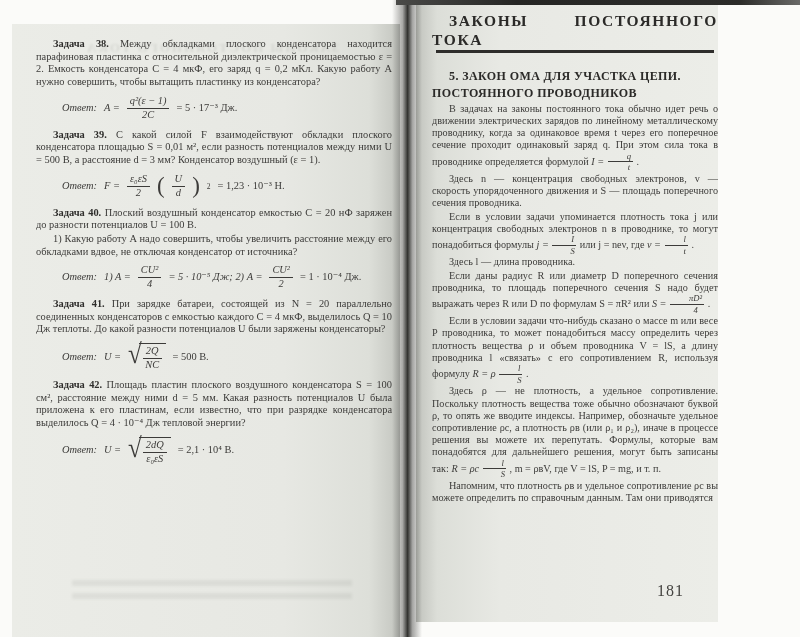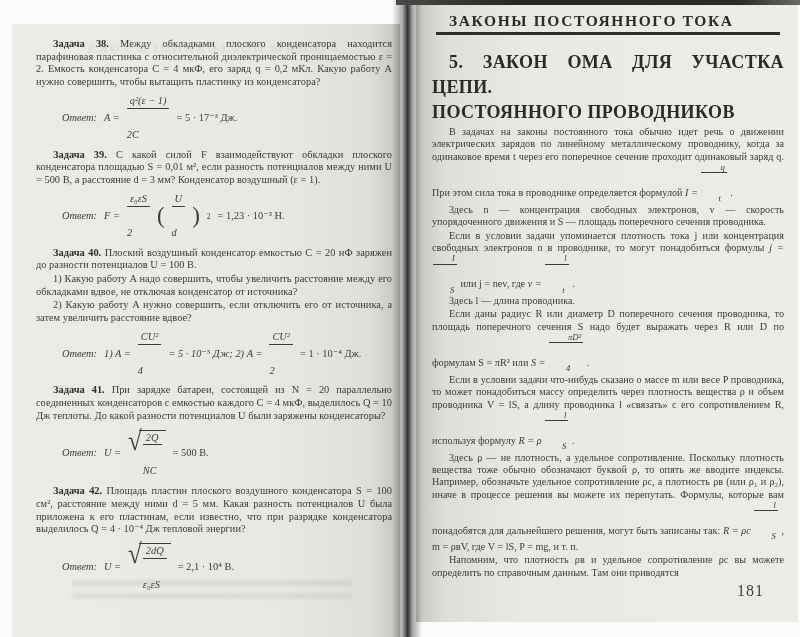--- a/index.html
+++ b/index.html
@@ -11,62 +11,62 @@
   }
   
   .page{position:absolute;box-sizing:border-box;}
   .page-left{
     left:12px;top:24px;width:388px;height:616px;
     background:linear-gradient(to right,#ebece7 0%,#e7e8e3 70%,#dddfd9 92%,#c2c4be 100%);
     padding:14px 8px 0 24px;
     font-size:10.4px;line-height:1.22;
   }
   .page-right{
-    left:416px;top:4px;width:382px;height:618px;
+    left:416px;top:4px;width:302px;height:618px;
     background:linear-gradient(to left,#ecede8 0%,#e8e9e4 72%,#dcded8 93%,#c0c2bc 100%);
-    padding:8px 14px 0 16px;
+    padding:8px 0 0 16px;
     font-size:10.2px;line-height:1.2;
   }
   .spine{
     position:absolute;left:392px;top:0;width:30px;height:637px;z-index:3;
     background:linear-gradient(to right,rgba(0,0,0,0) 0%,rgba(70,70,68,.45) 35%,rgba(22,22,20,.88) 52%,rgba(60,60,58,.45) 68%,rgba(0,0,0,0) 100%);
   }
   .top-band{
     position:absolute;left:396px;top:0;width:404px;height:5px;z-index:4;
     background:linear-gradient(to right,#4a4a48,#262624 30%,#2c2c2a 85%,#6a6a68);
   }
   
   p.para{margin:0 0 1px 0;text-indent:17px;text-align:justify;}
   .prob{margin-bottom:5px;}
   .prob-label{font-weight:bold;color:#2e2d2b;}
   .answer{
     display:flex;align-items:center;gap:7px;
     margin:7px 0 8px 26px;white-space:nowrap;
   }
   .ans-label{font-style:italic;}
   .ans-var{font-style:italic;}
-  .frac{display:inline-block;text-align:left;vertical-align:middle;line-height:1.05;font-style:italic;}
+  .frac{display:inline-block;text-align:center;vertical-align:middle;line-height:1.05;font-style:italic;}
   .frac .num{display:block;border-bottom:1px solid #3c3b39;padding:0 3px 1px 3px;}
-  .frac .den{display:block;padding-top:1px;margin-top:20px;}
+  .frac .den{display:block;padding-top:1px;}
   .frac.sm{font-size:8.6px;line-height:1;vertical-align:-6px;margin:0 1px;}
   .frac.sm .num{padding:0 2px 1px 2px;}
   .ifx{font-style:italic;}
   .sqrt{display:inline-flex;align-items:flex-start;}
   .sqrt .rad{font-style:normal;font-size:25px;line-height:1;transform:scaleY(1.12);margin-top:-2px;}
   .sqrt .rbody{border-top:1.2px solid #3c3b39;padding:2px 4px 0 4px;margin-left:-3px;}
   .paren{font-style:normal;font-weight:300;font-size:23px;line-height:.8;vertical-align:middle;}
   sup{font-size:7.5px;}
   
   .rp-header{
     text-align:center;font-weight:bold;font-size:15.5px;letter-spacing:1.6px;
     color:#2b2a28;margin:8px 0 7px 0;text-indent:0;
   }
   .rp-rule{border:none;border-top:3px solid #2e2d2b;margin:0 4px 15px 4px;}
   .rp-section{
-    text-align:center;font-weight:bold;font-size:18px;line-height:1.4;
+    text-align:center;font-weight:bold;font-size:12px;line-height:1.4;
     letter-spacing:.4px;color:#2b2a28;margin:0 0 12px 0;text-indent:0;
   }
   .page-num{position:absolute;right:34px;bottom:22px;font-size:16px;letter-spacing:1px;color:#444340;}
   
   .ghost{
     position:absolute;left:30px;top:16px;width:340px;text-align:center;
     font-weight:bold;font-size:13px;letter-spacing:2px;color:#7e817a;
     opacity:.16;filter:blur(1.1px);transform:scaleX(-1);pointer-events:none;
   }
   .ghost2{
@@ -113,21 +113,20 @@
           </span>
         <span class="paren">)</span>
           <sup>2</sup>
         <span>= 1,23 · 10⁻³ Н.</span>
       </div>
     </div>
 
     <div class="prob">
       <p class="para"><b class="prob-label">Задача 40.</b> <span>Плоский воздушный конденсатор емкостью C = 20 нФ заряжен до разности потенциалов U = 100 В.</span></p>
       <p class="para">1) Какую работу A надо совершить, чтобы увеличить расстояние между его обкладками вдвое, не отключая конденсатор от источника?</p>
-      <p class="para">2) Какую работу A нужно совершить, если отключить его от источника, а затем увеличить расстояние вдвое?</p>
       <div class="answer">
         <i class="ans-label">Ответ:</i>
         <span class="ans-var">1) A =</span>
         <span class="frac">
             <span class="num">CU²</span>
             <span class="den">4</span>
           </span>
         <span class="ans-var">= 5 · 10⁻⁵ Дж;  2) A =</span>
         <span class="frac">
             <span class="num">CU²</span>

